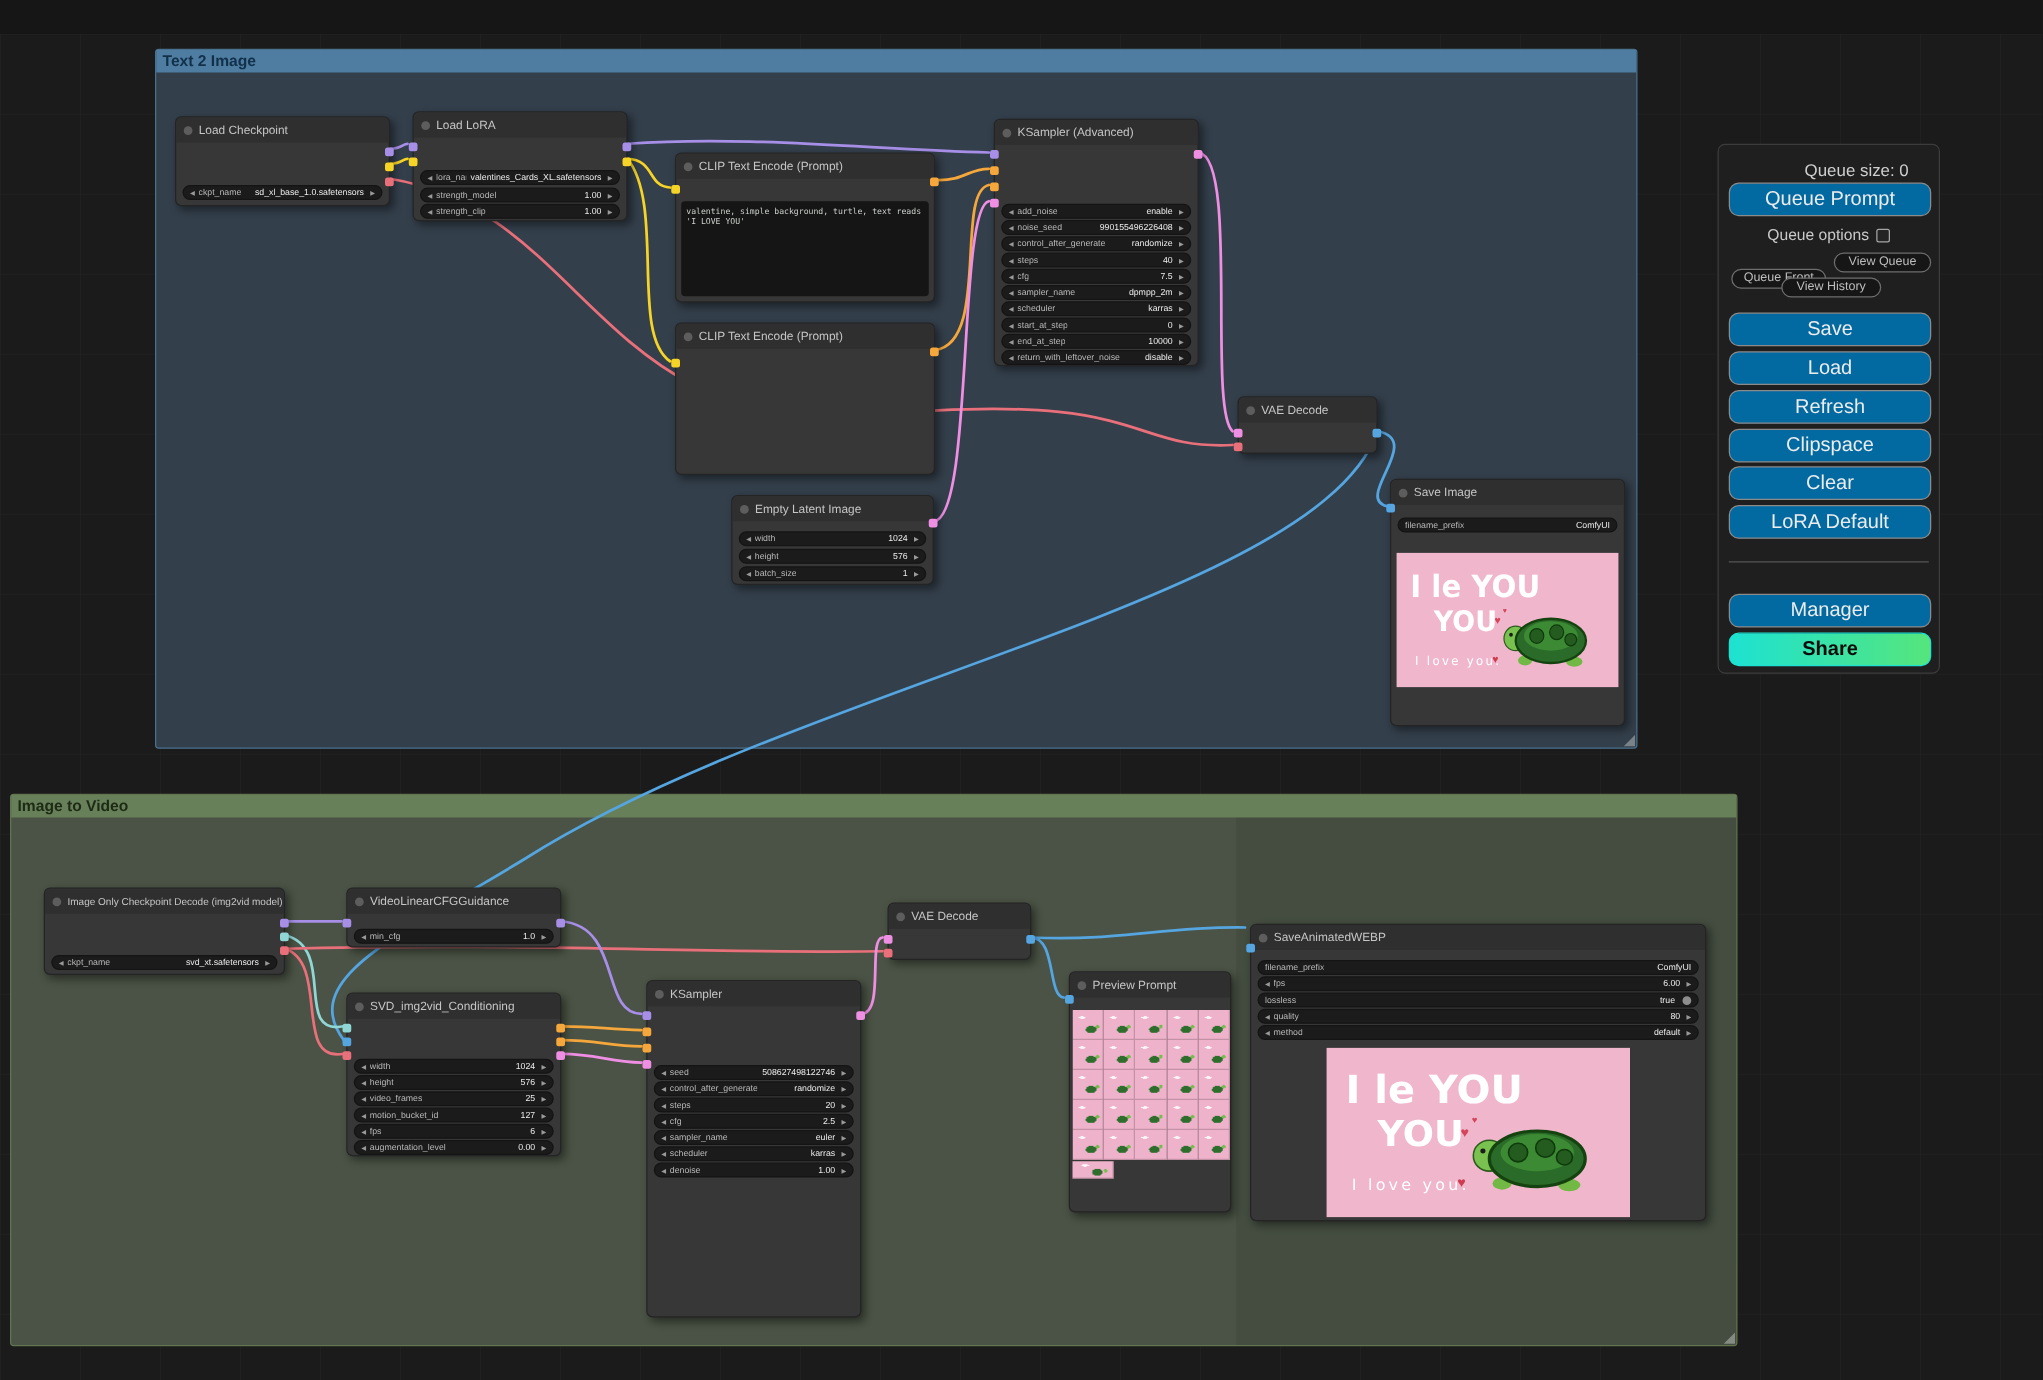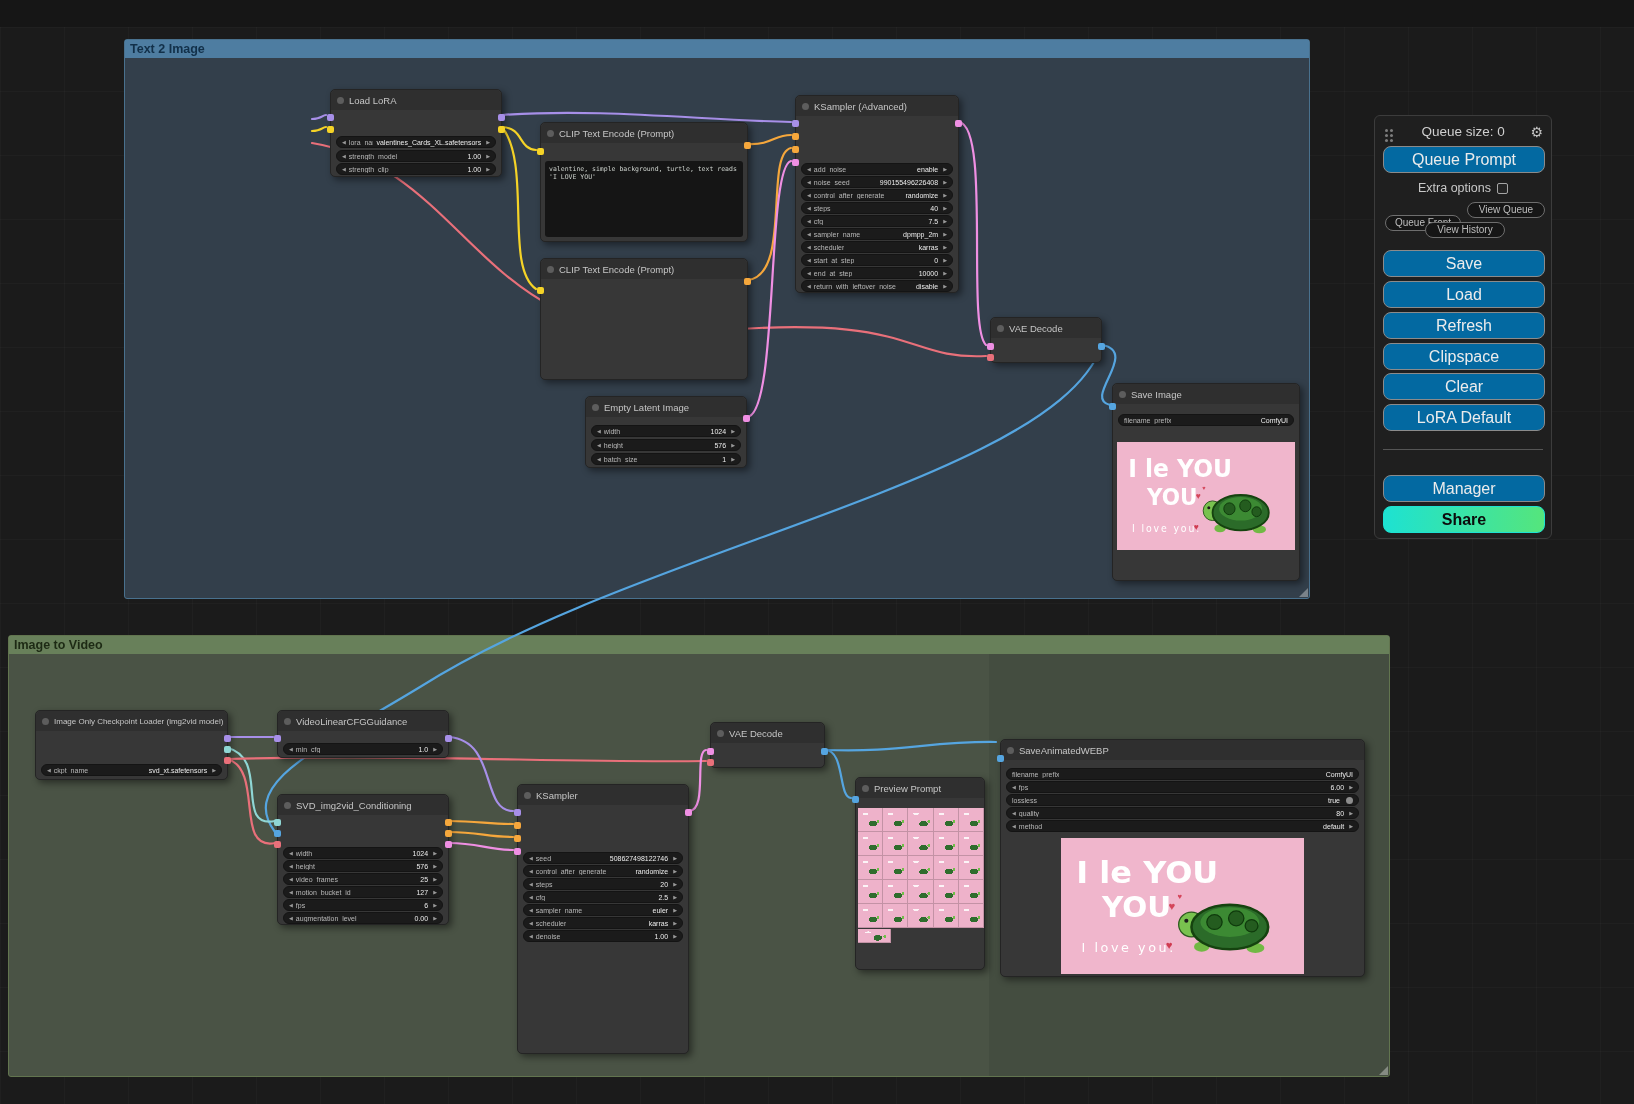--- a/index.html
+++ b/index.html
@@ -49,21 +49,21 @@
   .cell, .pcell { background:
       radial-gradient(ellipse 6px 4px at 62% 68%, #2f6d2d 70%, transparent 71%),
       radial-gradient(circle 2px at 83% 58%, #6fbf48 70%, transparent 71%),
       radial-gradient(ellipse 5px 1.5px at 32% 26%, rgba(255,255,255,.85) 60%, transparent 61%),
       #eeb2ca;
     border-right:1px solid rgba(0,0,0,.18); border-bottom:1px solid rgba(0,0,0,.18); }
   .pcell { position:absolute; left:2px; top:151px; width:33px; height:14px; }
   
   #sidebar { position:absolute; left:1374px; top:88px; width:178px; height:424px; z-index:10;
     background:#1f1f1f; border:1px solid #3c3c3c; border-radius:6px; }
-  .sb-row { position:absolute; left:8px; right:8px; display:flex; align-items:flex-start; }
+  .sb-row { position:absolute; left:8px; right:24px; display:flex; align-items:flex-end;flex-direction:column; }
   .dots { width:3px; height:3px; border-radius:50%; background:#7d7d7d; margin:5px 8px 0 2px;
     box-shadow:5px 0 #7d7d7d, 0 5px #7d7d7d, 5px 5px #7d7d7d, 0 10px #7d7d7d, 5px 10px #7d7d7d; }
   .qsize { color:#cfcfcf; font-size:13.5px; flex:1; text-align:center; }
   .gear { color:#c3c3c3; font-size:14px; }
   .btn { position:absolute; left:8px; width:162px; background:#0369a1; border:1px solid #8b8b8b;
     border-radius:8px; color:#ececec; text-align:center; cursor:pointer; }
   .btn-big { height:27px; font-size:16px; line-height:25px; }
   .btn-sm { position:absolute; background:#161616; border:1px solid #6e6e6e; border-radius:8px;
     color:#bdbdbd; font-size:10px; text-align:center; line-height:14px; height:16px; }
   .xo { position:absolute; left:0; right:0; text-align:center; color:#c9c9c9; font-size:12.5px; }
@@ -110,20 +110,33 @@
     <path d="M228,732 C420,727 560,736 706,734" stroke="#e9707a"></path>
     <path d="M449,710 C498,714 480,784 513,784" stroke="#a78fe8"></path>
     <path d="M449,794 C478,794 488,797 513,797" stroke="#f5a73c"></path>
     <path d="M449,805 C478,805 488,810 513,810" stroke="#f5a73c"></path>
     <path d="M449,816 C478,816 488,823 513,823" stroke="#ef8fe3"></path>
     <path d="M689,784 C708,784 694,724 706,723" stroke="#ef8fe3"></path>
     <path d="M825,723 C845,723 838,770 851,771" stroke="#55a5e0"></path>
     <path d="M825,723 C900,726 930,714 996,715" stroke="#55a5e0"></path>
   </svg>
 
+  <div class="n" style="left:140px;top:66px;width:172px;height:72px">
+    <div class="nt">
+        <span class="nd"></span>
+        <span>Load Checkpoint</span>
+      </div>
+    <span class="p pr c-mod" style="top:24px"></span>
+    <span class="p pr c-clip" style="top:36px"></span>
+    <span class="p pr c-vae" style="top:48px"></span>
+    <div class="w arr" style="top:54px">
+      <span class="wl">ckpt_name</span>
+      <span class="wv">sd_xl_base_1.0.safetensors</span>
+    </div>
+  </div>
 
   <div class="n" style="left:330px;top:62px;width:172px;height:88px">
     <div class="nt">
         <span class="nd"></span>
         <span>Load LoRA</span>
       </div>
     <span class="p pl c-mod" style="top:24px"></span>
     <span class="p pl c-clip" style="top:36px"></span>
     <span class="p pr c-mod" style="top:24px"></span>
     <span class="p pr c-clip" style="top:36px"></span>
@@ -272,21 +285,21 @@
           <text x="-34" y="0" font-size="9" fill="#d4455a">♥</text>
           <text x="-27" y="-9" font-size="6" fill="#d4455a">♥</text>
         </g>
       </svg>
     </div>
   </div>
 
   <div class="n" style="left:35px;top:683px;width:193px;height:70px">
     <div class="nt" style="font-size:8px">
         <span class="nd"></span>
-        <span>Image Only Checkpoint Loader (img2vid model)</span>
+        <span>Image Only Checkpoint Decode (img2vid model)</span>
       </div>
     <span class="p pr c-mod" style="top:24px"></span>
     <span class="p pr c-cv" style="top:35px"></span>
     <span class="p pr c-vae" style="top:46px"></span>
     <div class="w arr" style="top:53px">
         <span class="wl">ckpt_name</span>
         <span class="wv">svd_xt.safetensors</span>
       </div>
   </div>
 
@@ -478,21 +491,21 @@
   </div>
 
   <div id="sidebar">
     <div class="sb-row" style="top:8px;height:18px">
       <span class="dots"></span>
       <span class="qsize">Queue size: 0</span>
       <span class="gear">⚙</span>
     </div>
     <div class="btn btn-big" style="top:30px">Queue Prompt</div>
     <div class="xo" style="top:65px">
-      <span>Extra options</span><span class="cbx"></span>
+      <span>Queue options</span><span class="cbx"></span>
     </div>
     <div class="btn-sm" style="left:10px;top:99px;width:76px">Queue Front</div>
     <div class="btn-sm" style="left:92px;top:86px;width:78px">View Queue</div>
     <div class="btn-sm" style="left:50px;top:106px;width:80px">View History</div>
     <div class="btn btn-big" style="top:134px">Save</div>
     <div class="btn btn-big" style="top:165px">Load</div>
     <div class="btn btn-big" style="top:196px">Refresh</div>
     <div class="btn btn-big" style="top:227px">Clipspace</div>
     <div class="btn btn-big" style="top:257px">Clear</div>
     <div class="btn btn-big" style="top:288px">LoRA Default</div>

